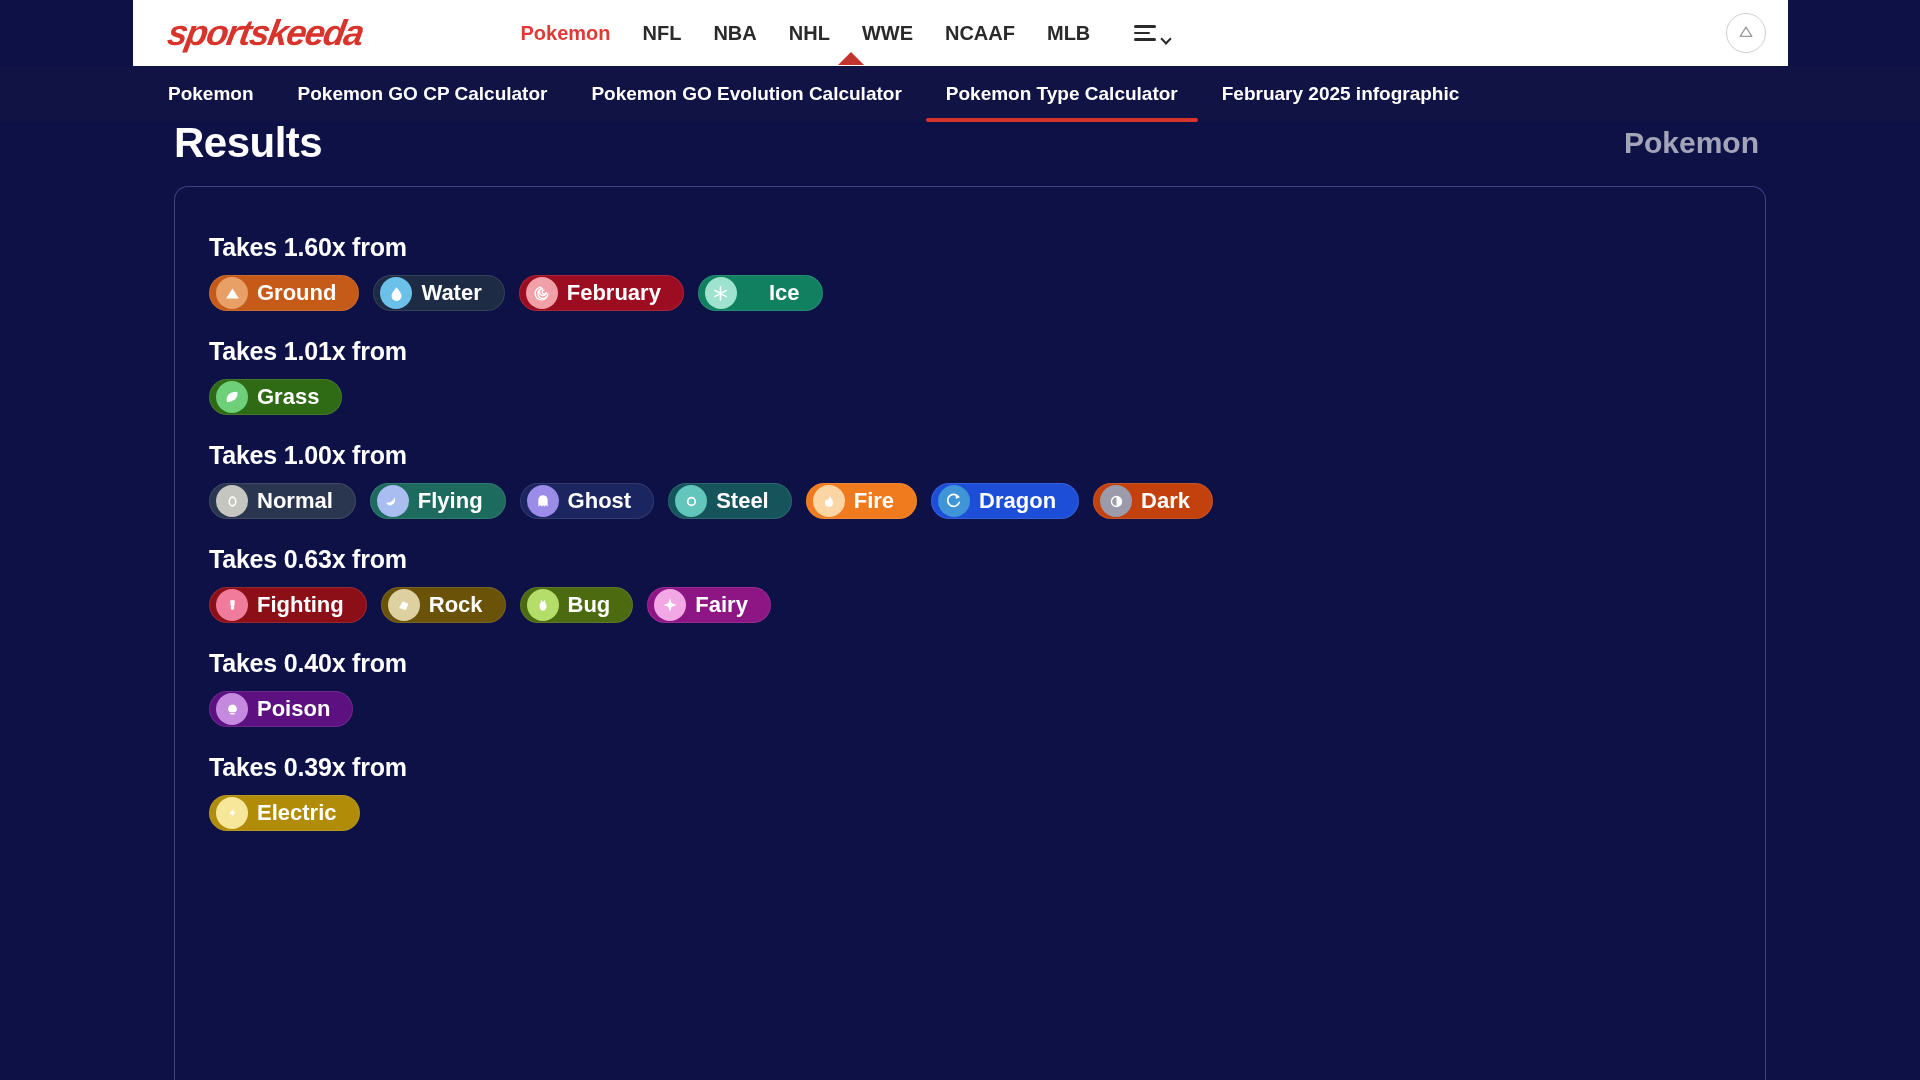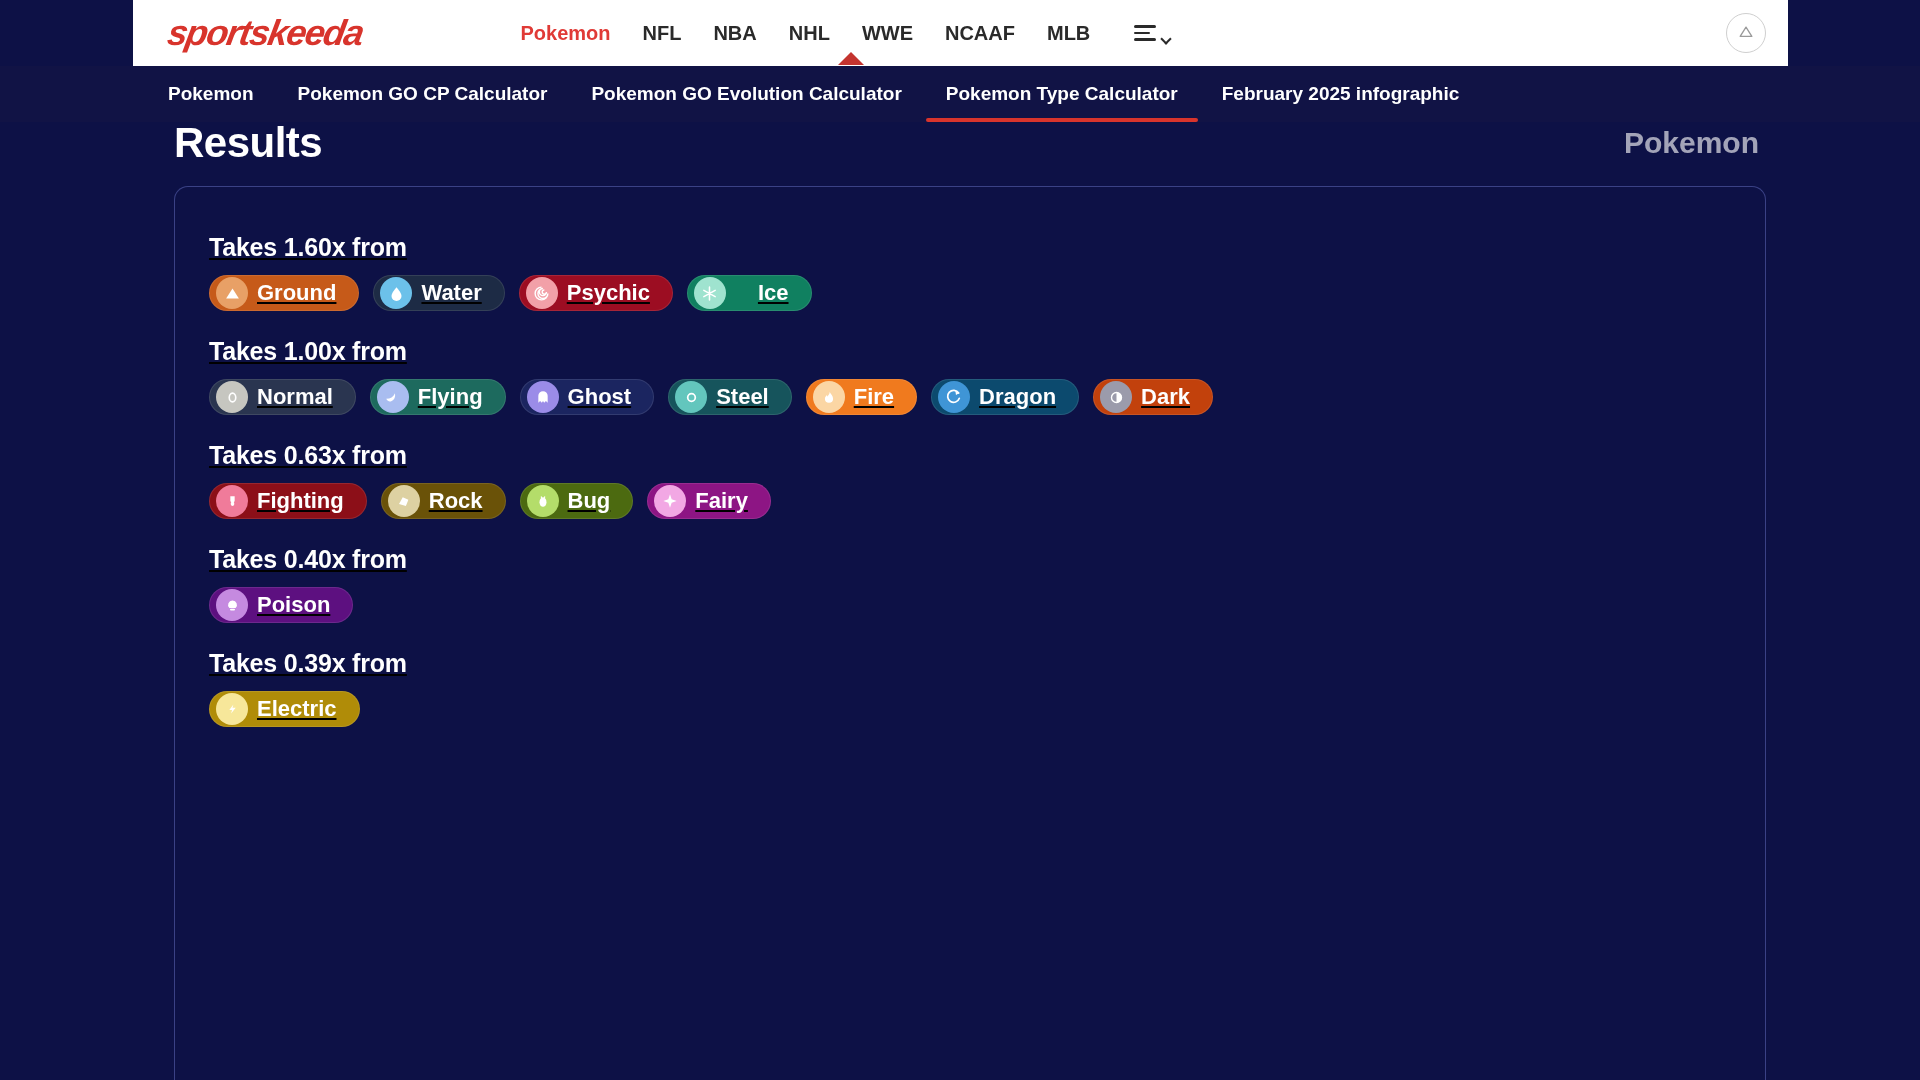--- a/index.html
+++ b/index.html
@@ -85,21 +85,21 @@
     position:absolute; top:60px; right:35px; font-size:30px; font-weight:bold;
     color:#ffffff; opacity:.62;
   }
 
   .panel {
     position:absolute; top:120px; left:35px; right:28px; bottom:-40px;
     border:1px solid #3a4185; border-bottom:none;
     border-top-left-radius:14px; border-top-right-radius:14px;
     background:transparent;
   }
-  .panel-inner { padding:46px 0 0 34px;text-decoration:underline; }
+  .panel-inner { padding:46px 0 0 34px; }
 
   .group { margin-bottom:26px; }
   .group-title {
     font-size:25px; font-weight:bold; color:#ffffff; letter-spacing:-0.2px;
     margin-bottom:13px;
   }
   .chips { display:flex; flex-wrap:wrap; gap:14px; }
 
   .chip {
     display:inline-flex; align-items:center; gap:9px;
@@ -181,35 +181,48 @@
                   </svg>
                 </span>
                 <span>Water</span>
               </div>
               <div class="chip" style="background: rgb(156, 13, 34);">
                 <span class="bubble" style="background: rgb(242, 160, 168);">
                   <svg width="17" height="17" viewBox="0 0 24 24">
                     <path d="M12 3a9 9 0 1 0 9 9 7 7 0 1 1-7-7 5 5 0 1 0 5 5 3 3 0 1 1-3-3" fill="none" stroke="#fff" stroke-width="2"></path>
                   </svg>
                 </span>
-                <span>Psychic</span>
+                <span>February</span>
               </div>
               <div class="chip" style="background: rgb(16, 128, 96); gap: 32px;">
                 <span class="bubble" style="background: rgb(159, 227, 207);">
                   <svg width="17" height="17" viewBox="0 0 24 24">
                     <g stroke="#fff" stroke-width="2.2" stroke-linecap="round">
                       <path d="M12 3v18M4 7.5l16 9M20 7.5l-16 9"></path>
                     </g>
                   </svg>
                 </span>
                 <span>Ice</span>
               </div>
             </div>
           </div>
           <div class="group">
+            <div class="group-title">Takes 1.01x from</div>
+            <div class="chips">
+              <div class="chip" style="background: rgb(47, 106, 21);">
+                <span class="bubble" style="background: rgb(111, 208, 122);">
+                  <svg width="16" height="16" viewBox="0 0 24 24">
+                    <path d="M20 4C9 4 4 9 4 16c0 2 1 4 1 4s9-1 13-6c3-4 2-10 2-10Z" fill="#fff"></path>
+                  </svg>
+                </span>
+                <span>Grass</span>
+              </div>
+            </div>
+          </div>
+          <div class="group">
             <div class="group-title">Takes 1.00x from</div>
             <div class="chips">
               <div class="chip" style="background: rgb(42, 53, 80);">
                 <span class="bubble" style="background: rgb(198, 198, 192);">
                   <svg width="13" height="13" viewBox="0 0 24 24">
                     <ellipse cx="12" cy="12" rx="6" ry="8" fill="none" stroke="#fff" stroke-width="3"></ellipse>
                   </svg>
                 </span>
                 <span>Normal</span>
               </div>
@@ -238,21 +251,21 @@
                 <span>Steel</span>
               </div>
               <div class="chip" style="background: rgb(240, 122, 30);">
                 <span class="bubble" style="background: rgb(251, 214, 164);">
                   <svg width="14" height="17" viewBox="0 0 24 24">
                     <path d="M13 2c1 4-3 5-3 9 0-2-2-3-2-3-2 2-3 4-3 6a7 7 0 0 0 14 0c0-5-4-8-6-12Z" fill="#fff"></path>
                   </svg>
                 </span>
                 <span>Fire</span>
               </div>
-              <div class="chip" style="background: #0c4a6e;">
+              <div class="chip" style="background: #1d4ed8;">
                 <span class="bubble" style="background: rgb(63, 149, 214);">
                   <svg width="16" height="16" viewBox="0 0 24 24">
                     <path d="M19 6a9 9 0 1 0 1 8" fill="none" stroke="#fff" stroke-width="2.6" stroke-linecap="round"></path>
                     <path d="M14 3l6 3-5 3Z" fill="#fff"></path>
                   </svg>
                 </span>
                 <span>Dragon</span>
               </div>
               <div class="chip" style="background: #c2410c; align-items: center;">
                 <span class="bubble" style="background: rgb(155, 155, 171);">

